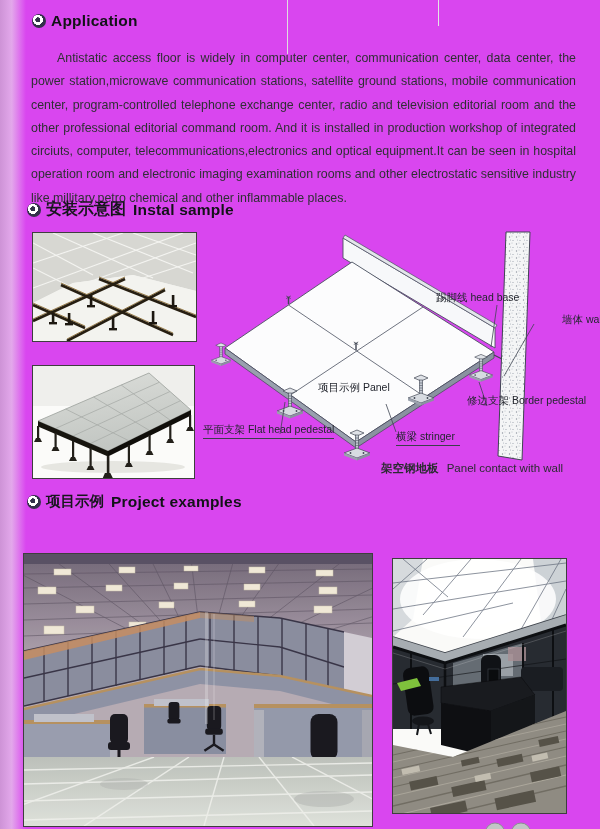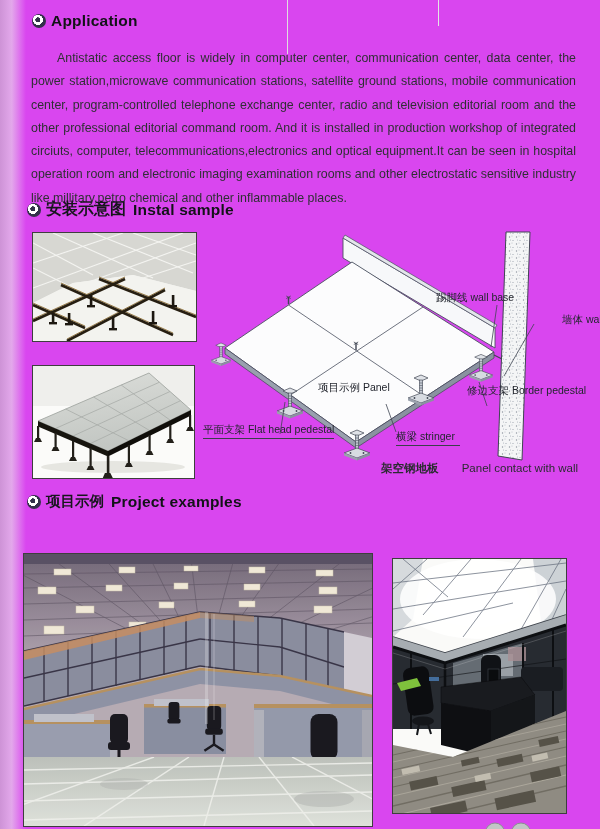--- a/index.html
+++ b/index.html
@@ -19,21 +19,21 @@
   .h3 .cn-title{font-size:14.5px;}
   .body-par{position:absolute;left:31px;top:47px;width:545px;margin:0;
         font-size:12.4px;line-height:23.3px;color:#2f2f34;text-align:justify;text-indent:26px;}
   .photo{position:absolute;border:1px solid #3e3e3e;background:#fbfbf9;overflow:hidden;}
   .photo svg{display:block;}
   .diagram{position:absolute;left:200px;top:228px;width:390px;height:250px;}
   .dlabel{position:absolute;font-size:10.5px;color:#23262e;white-space:nowrap;}
   .ul{border-bottom:1px solid #3a3f4a;padding-bottom:1px;}
   .diag-caption{position:absolute;left:381px;top:461px;white-space:nowrap;font-size:11.5px;color:#2b2b31;}
   .diag-caption .cap-cn{font-weight:bold;font-family:"Liberation Serif",serif;}
-  .diag-caption .cap-en{font-weight:normal;margin-left:20px;}
+  .diag-caption .cap-en{font-weight:normal;margin-left:5px;}
   .bottom-dots{position:absolute;left:480px;top:822px;}
 </style>
 </head>
 <body>
 
 <div class="page">
 
   <div class="edge-shade"></div>
   <div class="scanline" style="left:287px;top:0;height:54px;"></div>
   <div class="scanline" style="left:438px;top:0;height:26px;background:#e4e4e4;"></div>
@@ -228,24 +228,24 @@
       <g stroke="#3f4552" stroke-width="0.8">
         <line x1="297" y1="77" x2="291" y2="119"></line>
         <line x1="334" y1="96" x2="304" y2="148"></line>
         <line x1="287" y1="178" x2="279" y2="154"></line>
         <line x1="80" y1="206" x2="85" y2="174"></line>
         <line x1="196" y1="204" x2="186" y2="176"></line>
       </g>
     </svg>
   </div>
 
-  <div class="dlabel" style="left:436px;top:291px;">踢脚线 wall base</div>
+  <div class="dlabel" style="left:436px;top:291px;">踢脚线 head base</div>
   <div class="dlabel" style="left:562px;top:313px;">墙体 wall</div>
   <div class="dlabel" style="left:318px;top:381px;">项目示例 Panel</div>
-  <div class="dlabel" style="left:467px;top:384px;">修边支架 Border pedestal</div>
+  <div class="dlabel" style="left:467px;top:394px;">修边支架 Border pedestal</div>
   <div class="dlabel ul" style="left:203px;top:423px;text-align:right;">平面支架 Flat head pedestal</div>
   <div class="dlabel ul" style="left:396px;top:430px;padding-right:5px;">横梁 stringer</div>
 
   <div class="diag-caption">
     <span class="cap-cn">架空钢地板</span>
     <span class="cap-en">Panel contact with wall</span>
   </div>
 
   <div class="sec-head h3" style="left:27px;top:492px;">
     <span class="bullet"></span>

